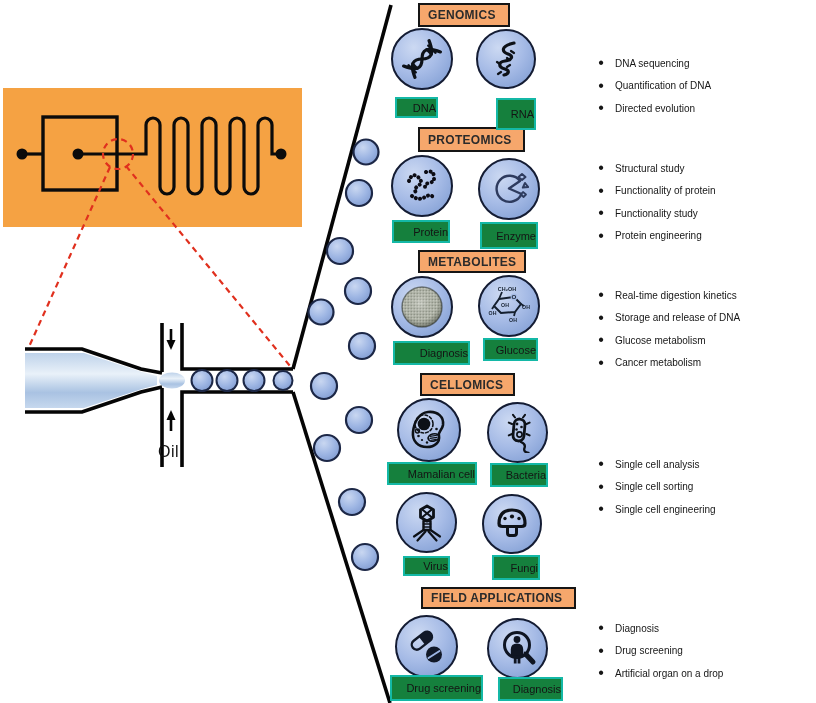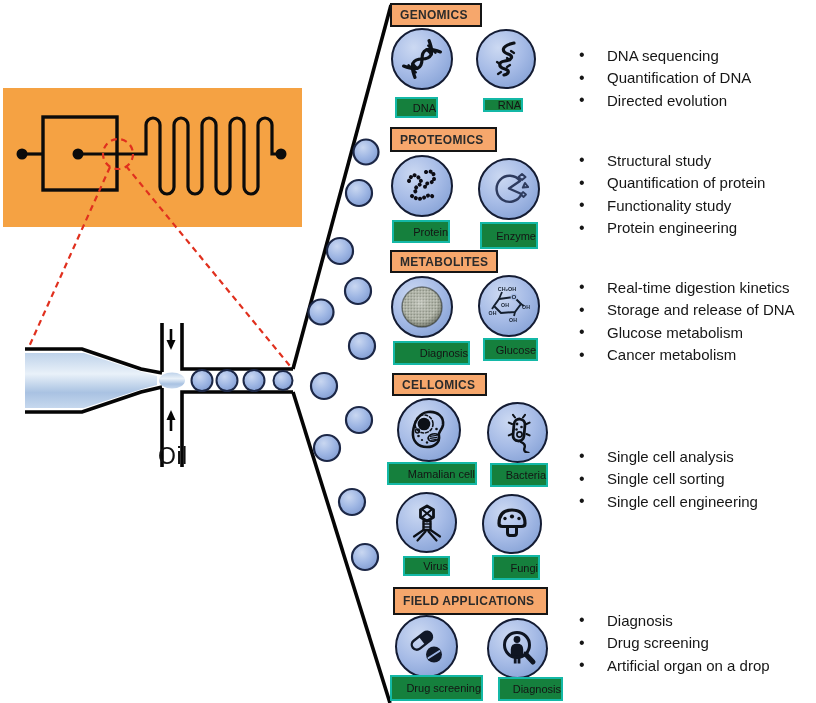--- a/index.html
+++ b/index.html
@@ -4,40 +4,40 @@
 <style>
   html,body{margin:0;padding:0;background:#ffffff;}
   .canvas{
     position:relative;width:816px;height:703px;background:#ffffff;overflow:hidden;
     font-family:"Liberation Sans",sans-serif;color:#141414;
   }
   .canvas svg.bg{position:absolute;left:0;top:0;}
   .sec-header{
     position:absolute;box-sizing:border-box;background:#f6a76c;border:2px solid #151515;
     display:flex;align-items:center;padding-left:8px;font-size:12px;font-weight:bold;
-    color:#2b2b2b;letter-spacing:.3px;white-space:nowrap;z-index:3;
+    color:#2b2b2b;letter-spacing:.3px;white-space:nowrap;z-index:3;margin-left:28px;
   }
   .bubble{
     position:absolute;box-sizing:border-box;border-radius:50%;
     border:2.4px solid #141c33;
     background:radial-gradient(circle at 36% 30%, #ccd9f2 0%, #a6bbe6 48%, #8aa5d8 80%, #7e9ad0 100%);
     display:flex;align-items:center;justify-content:center;z-index:2;
   }
   .tag{
     position:absolute;box-sizing:border-box;background:#15803d;border:2px solid #14b8a6;
     display:flex;align-items:center;justify-content:flex-end;font-size:11px;color:#141414;
     white-space:nowrap;z-index:3;
   }
   .bullets{
-    position:absolute;margin:0;padding:0;list-style:none;font-size:15px;color:#161616;z-index:2;
+    position:absolute;margin:8px;padding:0;list-style:none;font-size:10px;color:#161616;z-index:2;text-align:center;
   }
   .bullets li{height:22.5px;display:flex;align-items:center;white-space:nowrap;}
   .bullets li::before{content:"\2022";display:inline-block;width:28px;padding-left:3px;font-size:16px;}
   .oil{
-    position:absolute;font-size:23px;color:#111;z-index:2;letter-spacing:.5px;
+    position:absolute;font-size:16px;color:#111;z-index:2;letter-spacing:.5px;
   }
 </style>
 </head>
 <body>
 
 <div class="canvas">
 
   <svg class="bg" width="816" height="703" viewBox="0 0 816 703">
     <defs>
       <radialGradient id="dropGrad" cx="38%" cy="32%" r="78%">
@@ -120,21 +120,21 @@
     </div>
   <div class="sec-header" style="left:390px;top:127px;width:107px;height:25px">
     <span>PROTEOMICS</span>
     </div>
   <div class="sec-header" style="left:390px;top:250px;width:108px;height:23px">
     <span>METABOLITES</span>
     </div>
   <div class="sec-header" style="left:392px;top:373px;width:95px;height:23px">
     <span>CELLOMICS</span>
     </div>
-  <div class="sec-header" style="left:393px;top:587px;width:155px;height:28px">
+  <div class="sec-header" style="left:393px;top:587px;width:155px;height:22px">
     <span>FIELD APPLICATIONS</span>
     </div>
 
   <div class="bubble" style="left:391px;top:28px;width:62px;height:62px">
     <svg width="40" height="40" viewBox="0 0 40 40">
       <g transform="rotate(45 20 20)" stroke="#0d1117" fill="none" stroke-linecap="round">
         <path d="M12,2 C26,8 26,14 20,20 C14,26 14,32 28,38" stroke-width="3.2"></path>
         <path d="M28,2 C14,8 14,14 20,20 C26,26 26,32 12,38" stroke-width="3.2"></path>
         <path d="M15,6 H25 M16.5,10 H23.5 M16.5,30 H23.5 M15,34 H25" stroke-width="2.6"></path>
       </g>
@@ -293,21 +293,21 @@
         <rect x="26.5" y="24" width="4.5" height="4.5" transform="rotate(12 28.7 26.2)"></rect>
       </g>
       <circle cx="20" cy="17" r="12.5" fill="none" stroke="#0f1522" stroke-width="3"></circle>
       <path d="M29,26.5 L36,34" stroke="#0f1522" stroke-width="5" stroke-linecap="round"></path>
     </svg>
   </div>
 
   <div class="tag" style="left:395px;top:97px;width:43px;height:21px">
     <span>DNA</span>
     </div>
-  <div class="tag" style="left:483px;top:98px;width:40px;height:14px">
+  <div class="tag" style="left:496px;top:98px;width:40px;height:32px">
     <span>RNA</span>
     </div>
   <div class="tag" style="left:392px;top:220px;width:58px;height:23px">
     <span>Protein</span>
     </div>
   <div class="tag" style="left:480px;top:222px;width:58px;height:27px">
     <span>Enzyme</span>
     </div>
   <div class="tag" style="left:393px;top:341px;width:77px;height:24px">
     <span>Diagnosis</span>
@@ -334,21 +334,21 @@
     <span>Diagnosis</span>
     </div>
 
   <ul class="bullets" style="left:576px;top:44px">
     <li>DNA sequencing</li>
     <li>Quantification of DNA</li>
     <li>Directed evolution</li>
   </ul>
   <ul class="bullets" style="left:576px;top:149px">
     <li>Structural study</li>
-    <li>Quantification of protein</li>
+    <li>Functionality of protein</li>
     <li>Functionality study</li>
     <li>Protein engineering</li>
   </ul>
   <ul class="bullets" style="left:576px;top:276px">
     <li>Real-time digestion kinetics</li>
     <li>Storage and release of DNA</li>
     <li>Glucose metabolism</li>
     <li>Cancer metabolism</li>
   </ul>
   <ul class="bullets" style="left:576px;top:445px">

